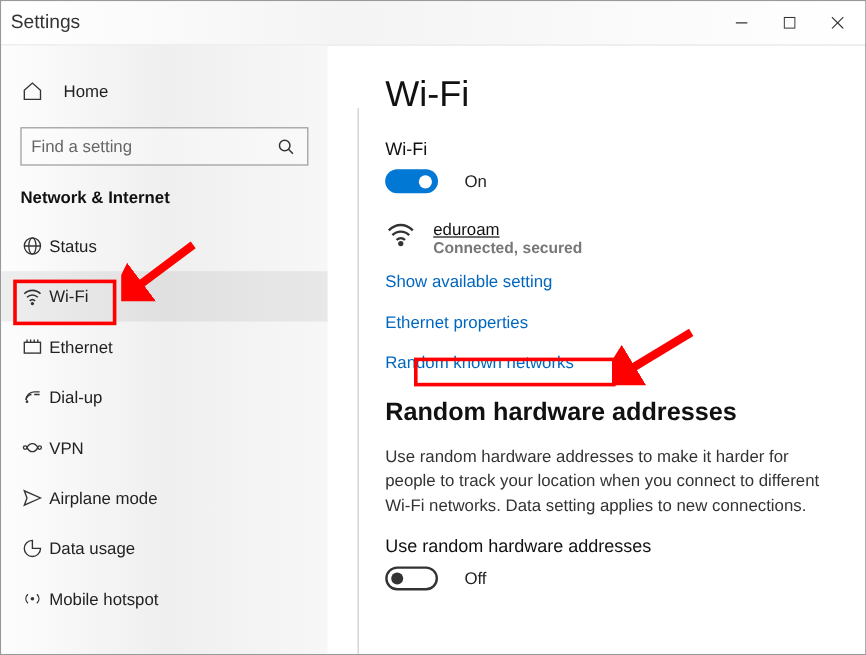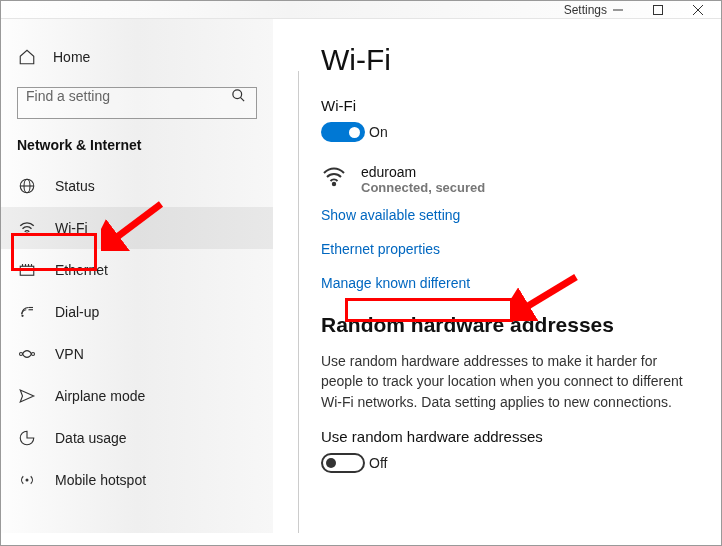--- a/index.html
+++ b/index.html
@@ -11,29 +11,28 @@
     body {
       width: 722px;
       height: 546px;
       background: #fff;
       position: relative;
       border: 1px solid #999;
       overflow: hidden;
     }
     
     .titlebar {
-      height: 18px;
+      height: 37px;
       display: flex;
       align-items: center;
       padding: 0 8px;
       border-bottom: 1px solid #e5e5e5;
-      font-size: 12px;
+      font-size: 16px;
       color: #333;
       background: linear-gradient(to right, #fff 0%, #f4f4f4 40%, #fff 100%);
-      text-align: right;
     }
     .titlebar-title {
       flex: 1;
     }
     .win-controls {
       display: flex;
       gap: 18px;
       padding-right: 4px;
     }
     .win-btn {
@@ -62,21 +61,21 @@
       padding: 6px 0 6px 16px;
       font-size: 14px;
       color: #222;
       height: 40px;
     }
     .search-wrap {
       padding: 10px 16px 14px 16px;
     }
     .search-box {
       display: flex;
-      align-items: flex-start;
+      align-items: center;
       border: 1px solid #999;
       height: 32px;
       padding: 0 8px;
       background: rgba(255,255,255,0.35);
     }
     .search-box input {
       flex: 1;
       border: none;
       background: transparent;
       font-size: 14px;
@@ -88,21 +87,21 @@
     }
     .section-head {
       padding: 4px 16px 12px 16px;
       font-size: 14px;
       font-weight: 600;
       color: #111;
     }
     .nav-item {
       display: flex;
       align-items: center;
-      gap: 18px;
+      gap: 4px;
       padding: 0 0 0 16px;
       height: 42px;
       font-size: 14px;
       color: #222;
     }
     .nav-item.selected {
       background: rgba(0,0,0,0.06);
     }
     .icon-slot {
       width: 20px;
@@ -148,21 +147,21 @@
       margin-bottom: 20px;
     }
     .subhead {
       font-size: 15px;
       color: #111;
       margin-bottom: 8px;
     }
     .toggle-row {
       display: flex;
       align-items: center;
-      gap: 4px;
+      gap: 22px;
       margin-bottom: 22px;
     }
     .toggle {
       width: 44px;
       height: 20px;
       border-radius: 10px;
       position: relative;
     }
     .toggle.on {
       background: #0078d4;
@@ -197,20 +196,21 @@
     }
     .network-row {
       display: flex;
       align-items: flex-start;
       gap: 14px;
       margin-bottom: 12px;
     }
     .net-name {
       font-size: 14px;
       color: #111;
+      text-decoration: underline;
     }
     .net-status {
       font-size: 13px;
       color: #777;
       font-weight: bold;
     }
     .link {
       font-size: 14px;
       color: #0067c0;
       margin-bottom: 18px;
@@ -392,21 +392,21 @@
           </svg>
       </span>
       <div>
         <div class="net-name">eduroam</div>
         <div class="net-status">Connected, secured</div>
       </div>
     </div>
 
     <a class="link">Show available setting</a>
     <a class="link">Ethernet properties</a>
-    <a class="link">Manage known different</a>
+    <a class="link">Random known networks</a>
 
     <h2 class="section-title">Random hardware addresses</h2>
     <p class="body-text">Use random hardware addresses to make it harder for people to track your location when you connect to different Wi-Fi networks. Data setting applies to new connections.</p>
     <div class="subhead">Use random hardware addresses</div>
     <div class="toggle-row" style="margin-top:6px">
       <div class="toggle off"></div>
       <span class="toggle-label">Off</span>
     </div>
   </div>
 </div>

